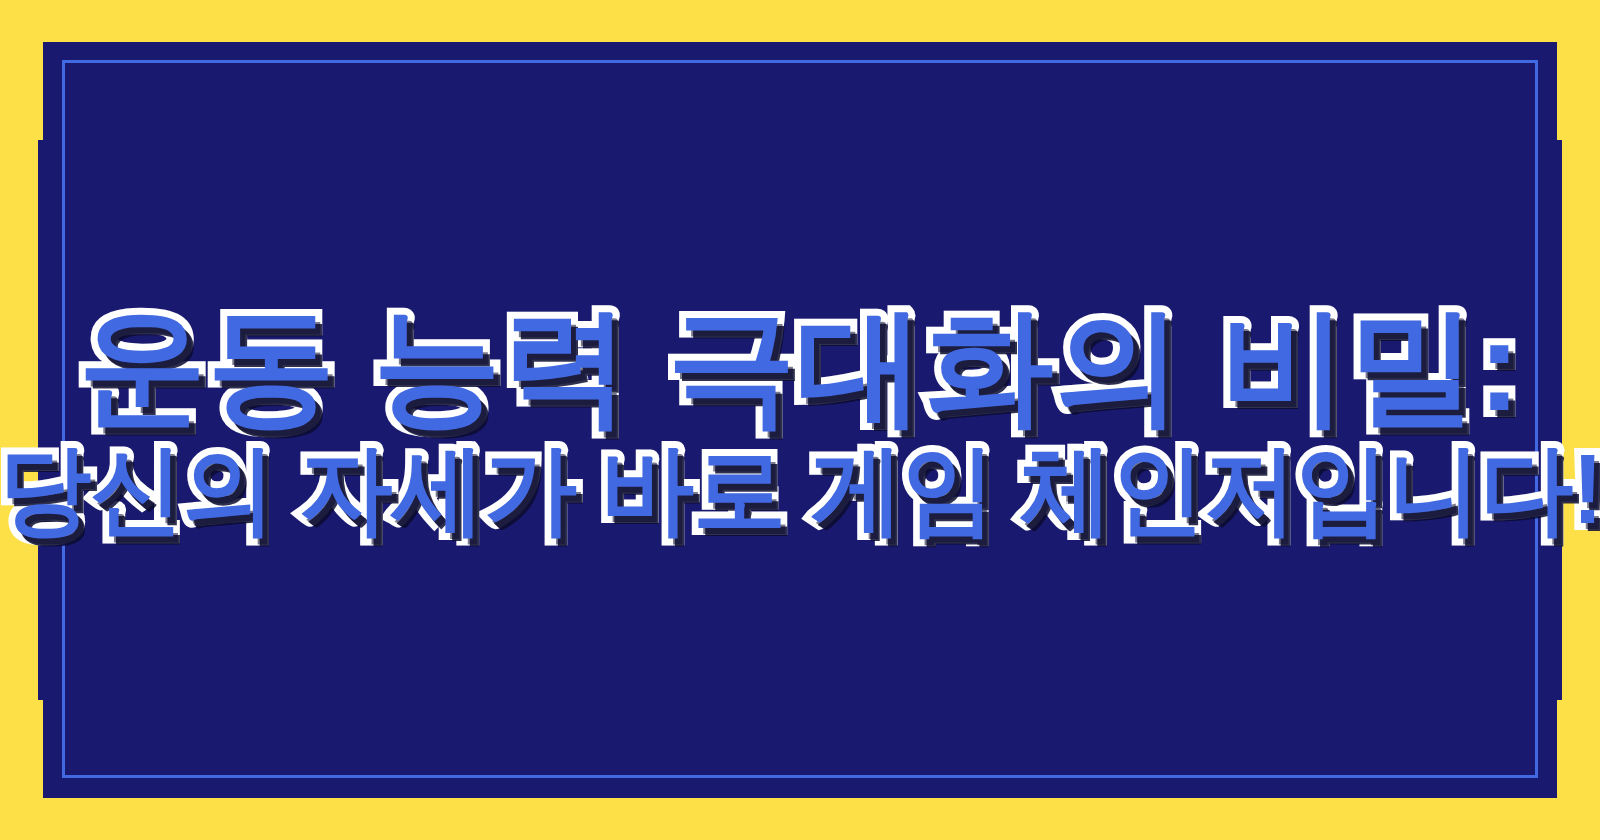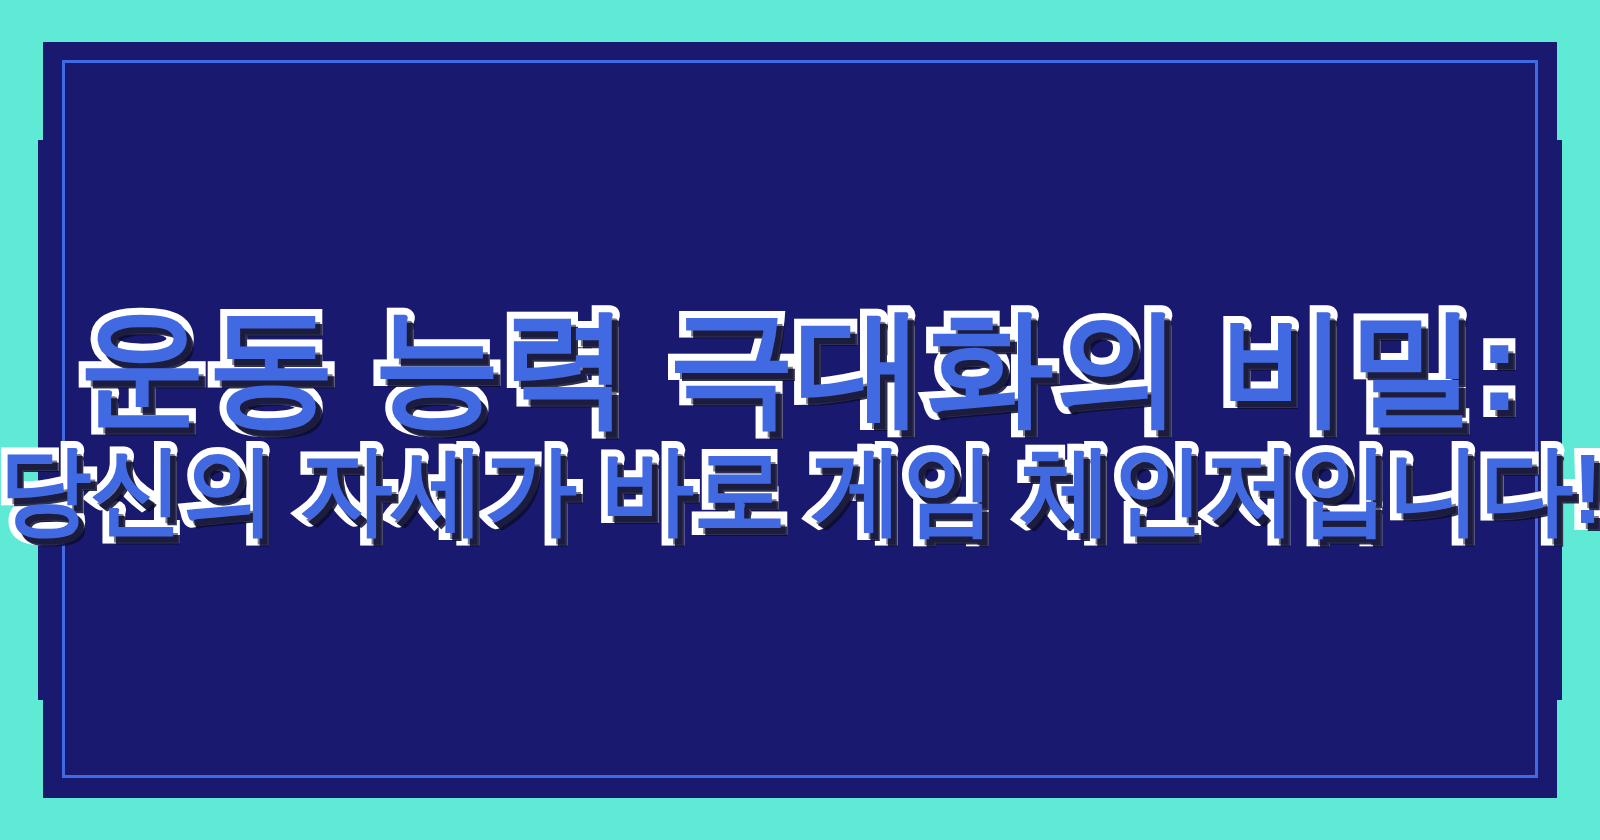--- a/index.html
+++ b/index.html
@@ -11,21 +11,21 @@
     height: 840px;
     overflow: hidden;
     font-family: "Liberation Sans", sans-serif;
   }
 
   
   #poster {
     position: relative;
     width: 1600px;
     height: 840px;
-    background: #5eead4;
+    background: #fde047;
     overflow: hidden;
   }
 
   
   .bracket {
     position: absolute;
     background: #191970;
   }
   
   .bracket-top    { left: 43px;  top: 42px;  width: 1514px; height: 24px; }

